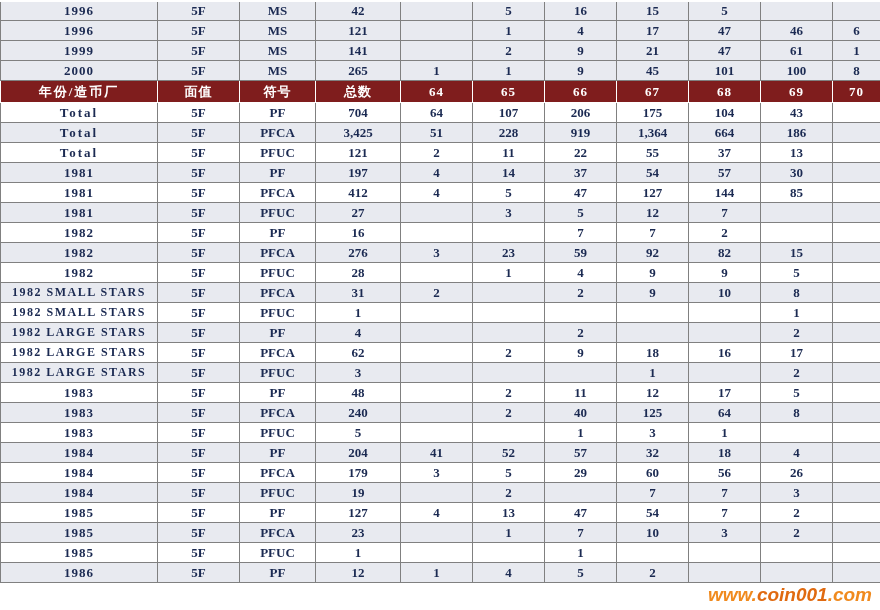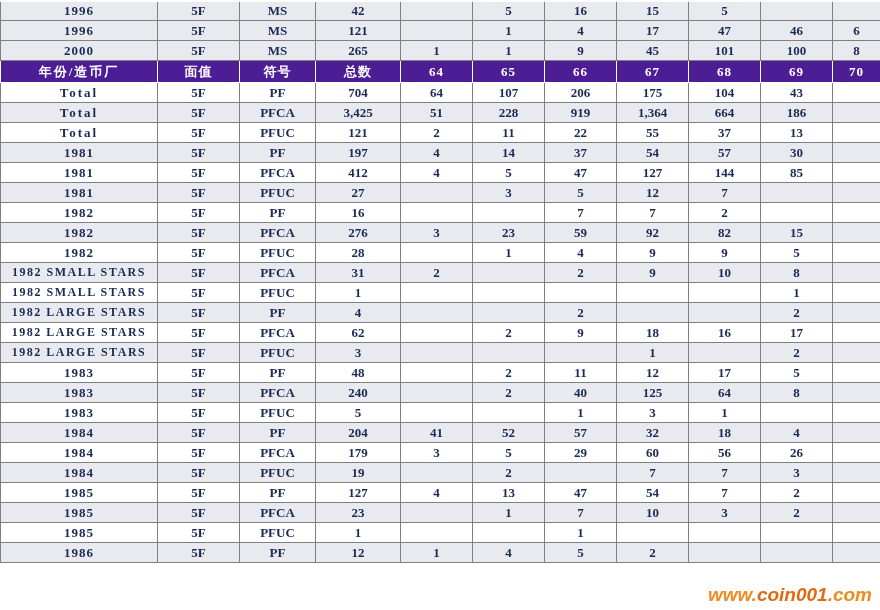--- a/index.html
+++ b/index.html
@@ -41,21 +41,21 @@
   col.c6 { width: 72px; }
   col.c7 { width: 72px; }
   col.c8 { width: 72px; }
   col.c9 { width: 72px; }
   col.c10 { width: 48px; }
 
   tr.shaded td { background: #e8eaf0; }
   tr.plain td { background: #ffffff; }
 
   tr.header-row td {
-    background: #4c1d95;
+    background: #7f1d1d;
     color: #ffffff;
     font-weight: bold;
     letter-spacing: 1px;
     border: 1px solid #ffffff;
     height: 21px;
   }
   tr.header-row td.hdr-first {
     letter-spacing: 2px;
   }
 
@@ -122,20 +122,33 @@
         <td>121</td>
         <td></td>
         <td>1</td>
         <td>4</td>
         <td>17</td>
         <td>47</td>
         <td>46</td>
         <td>6</td>
       </tr>
       <tr class="shaded">
+        <td class="cell-year">1999</td>
+        <td>5F</td>
+        <td>MS</td>
+        <td>141</td>
+        <td></td>
+        <td>2</td>
+        <td>9</td>
+        <td>21</td>
+        <td>47</td>
+        <td>61</td>
+        <td>1</td>
+      </tr>
+      <tr class="shaded">
         <td class="cell-year">2000</td>
         <td>5F</td>
         <td>MS</td>
         <td>265</td>
         <td>1</td>
         <td>1</td>
         <td>9</td>
         <td>45</td>
         <td>101</td>
         <td>100</td>

